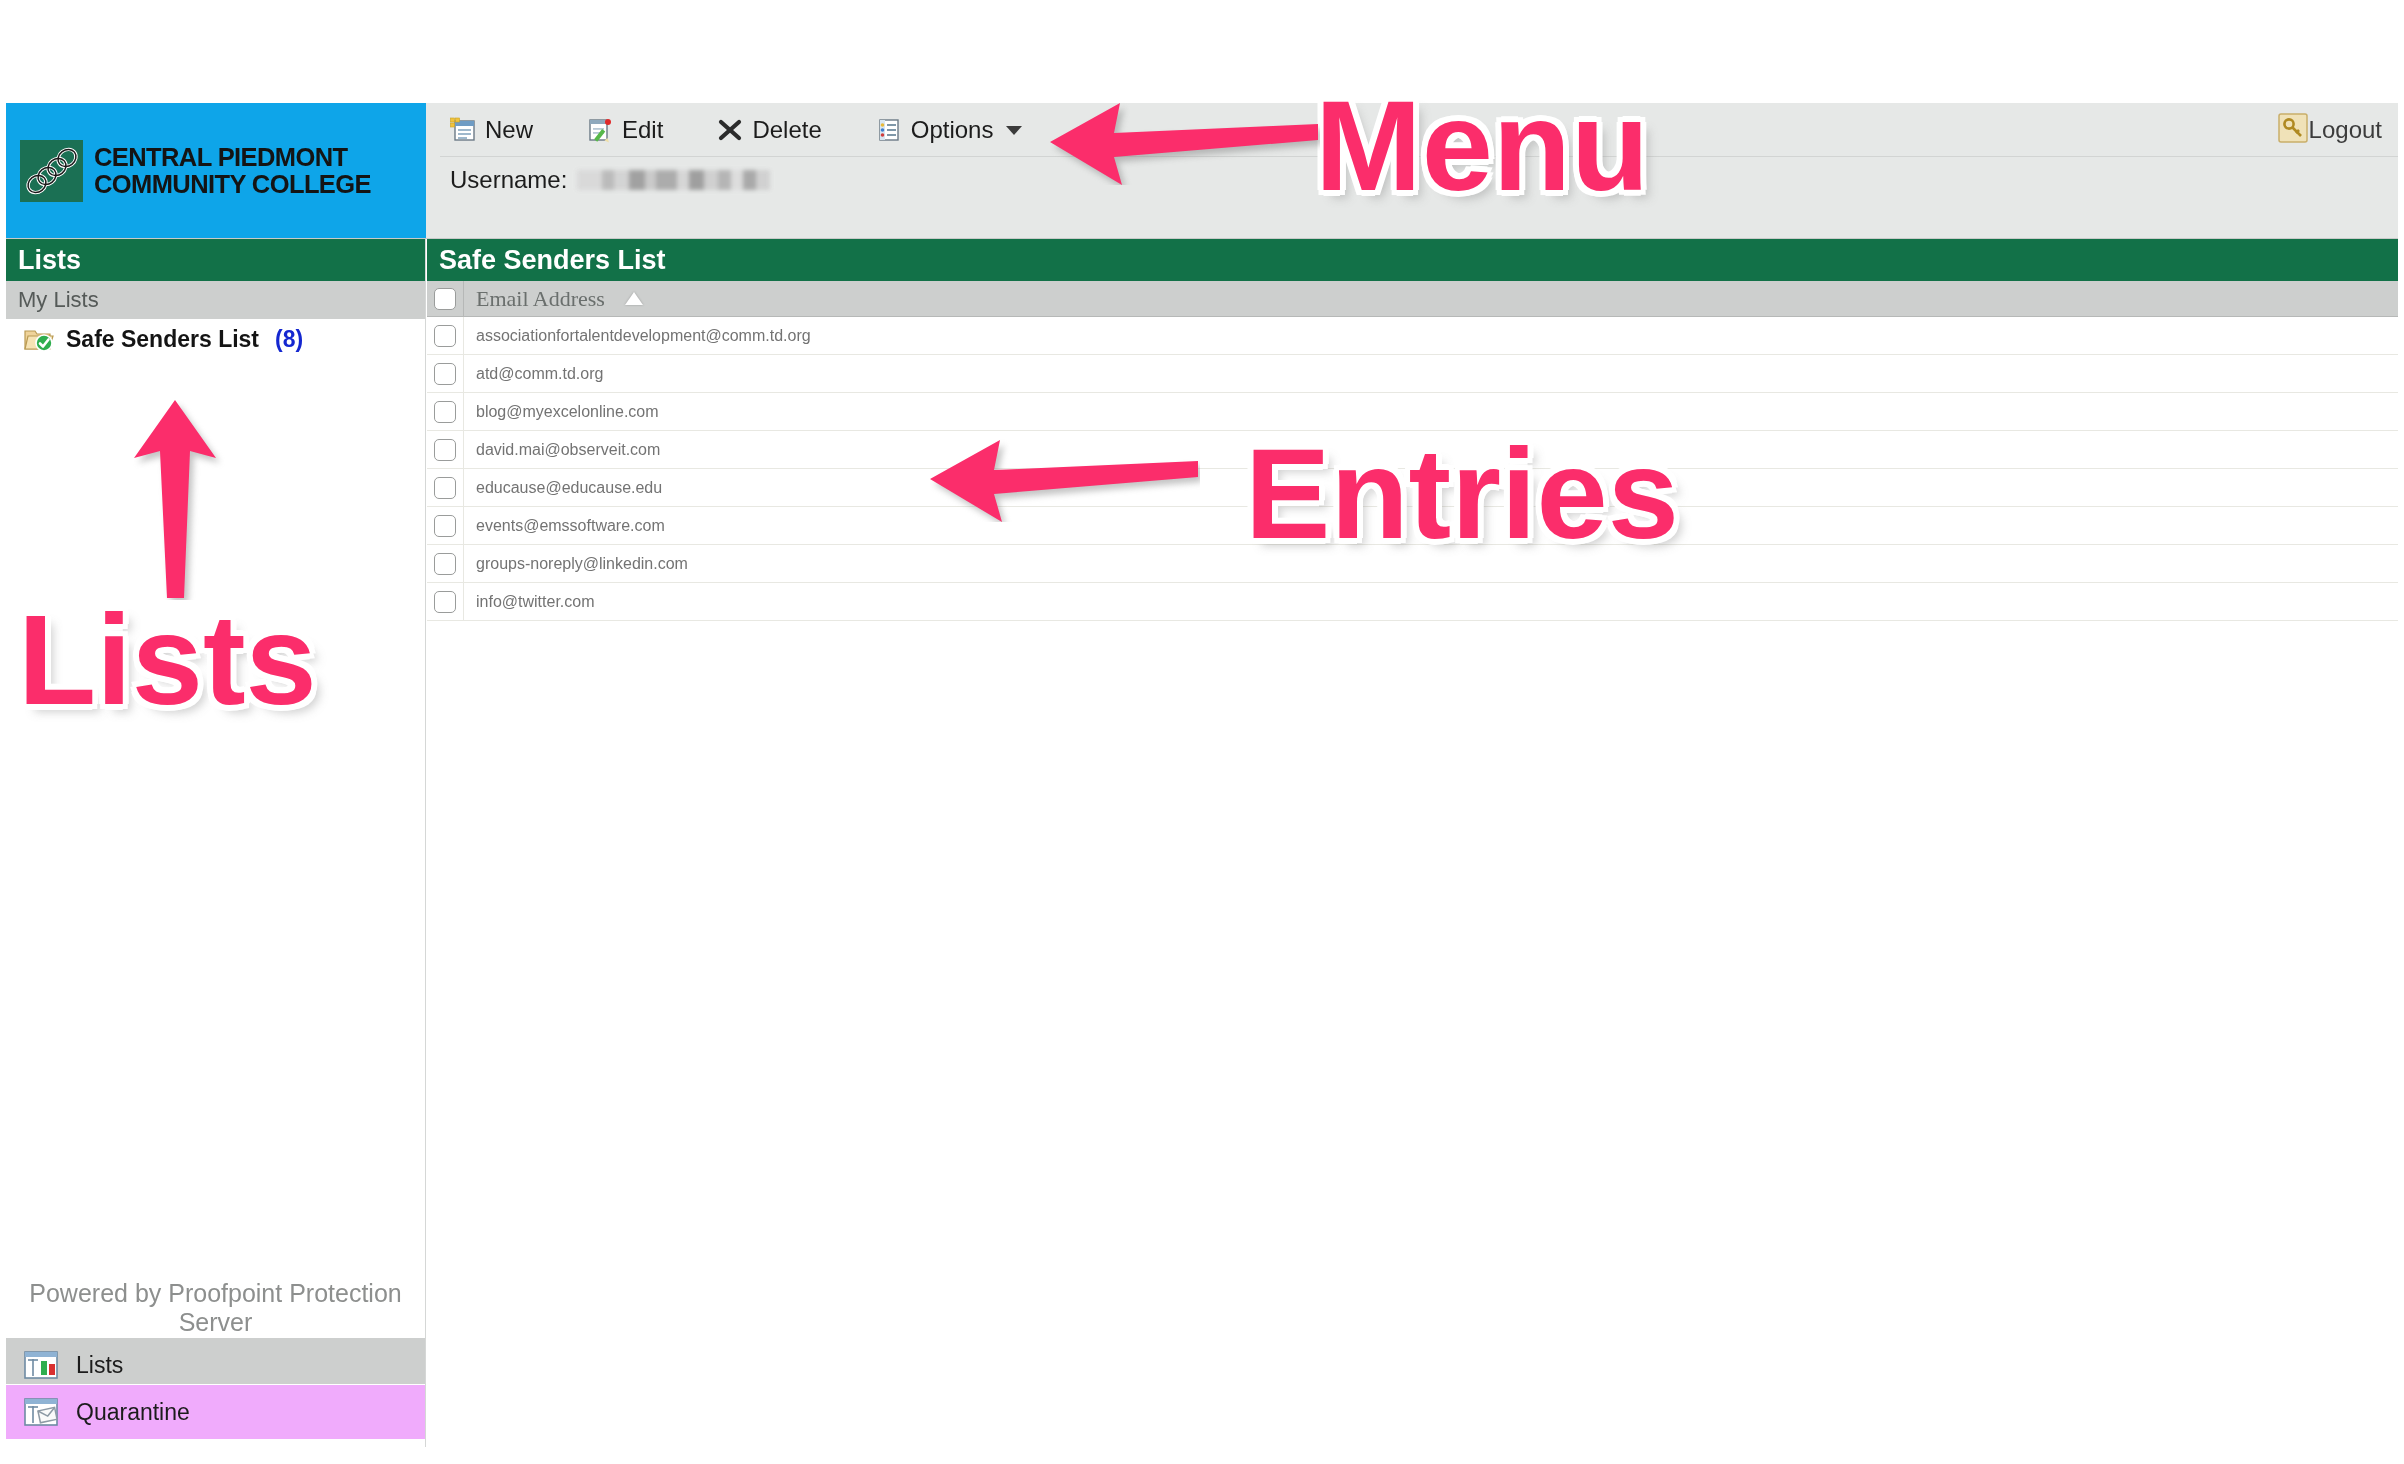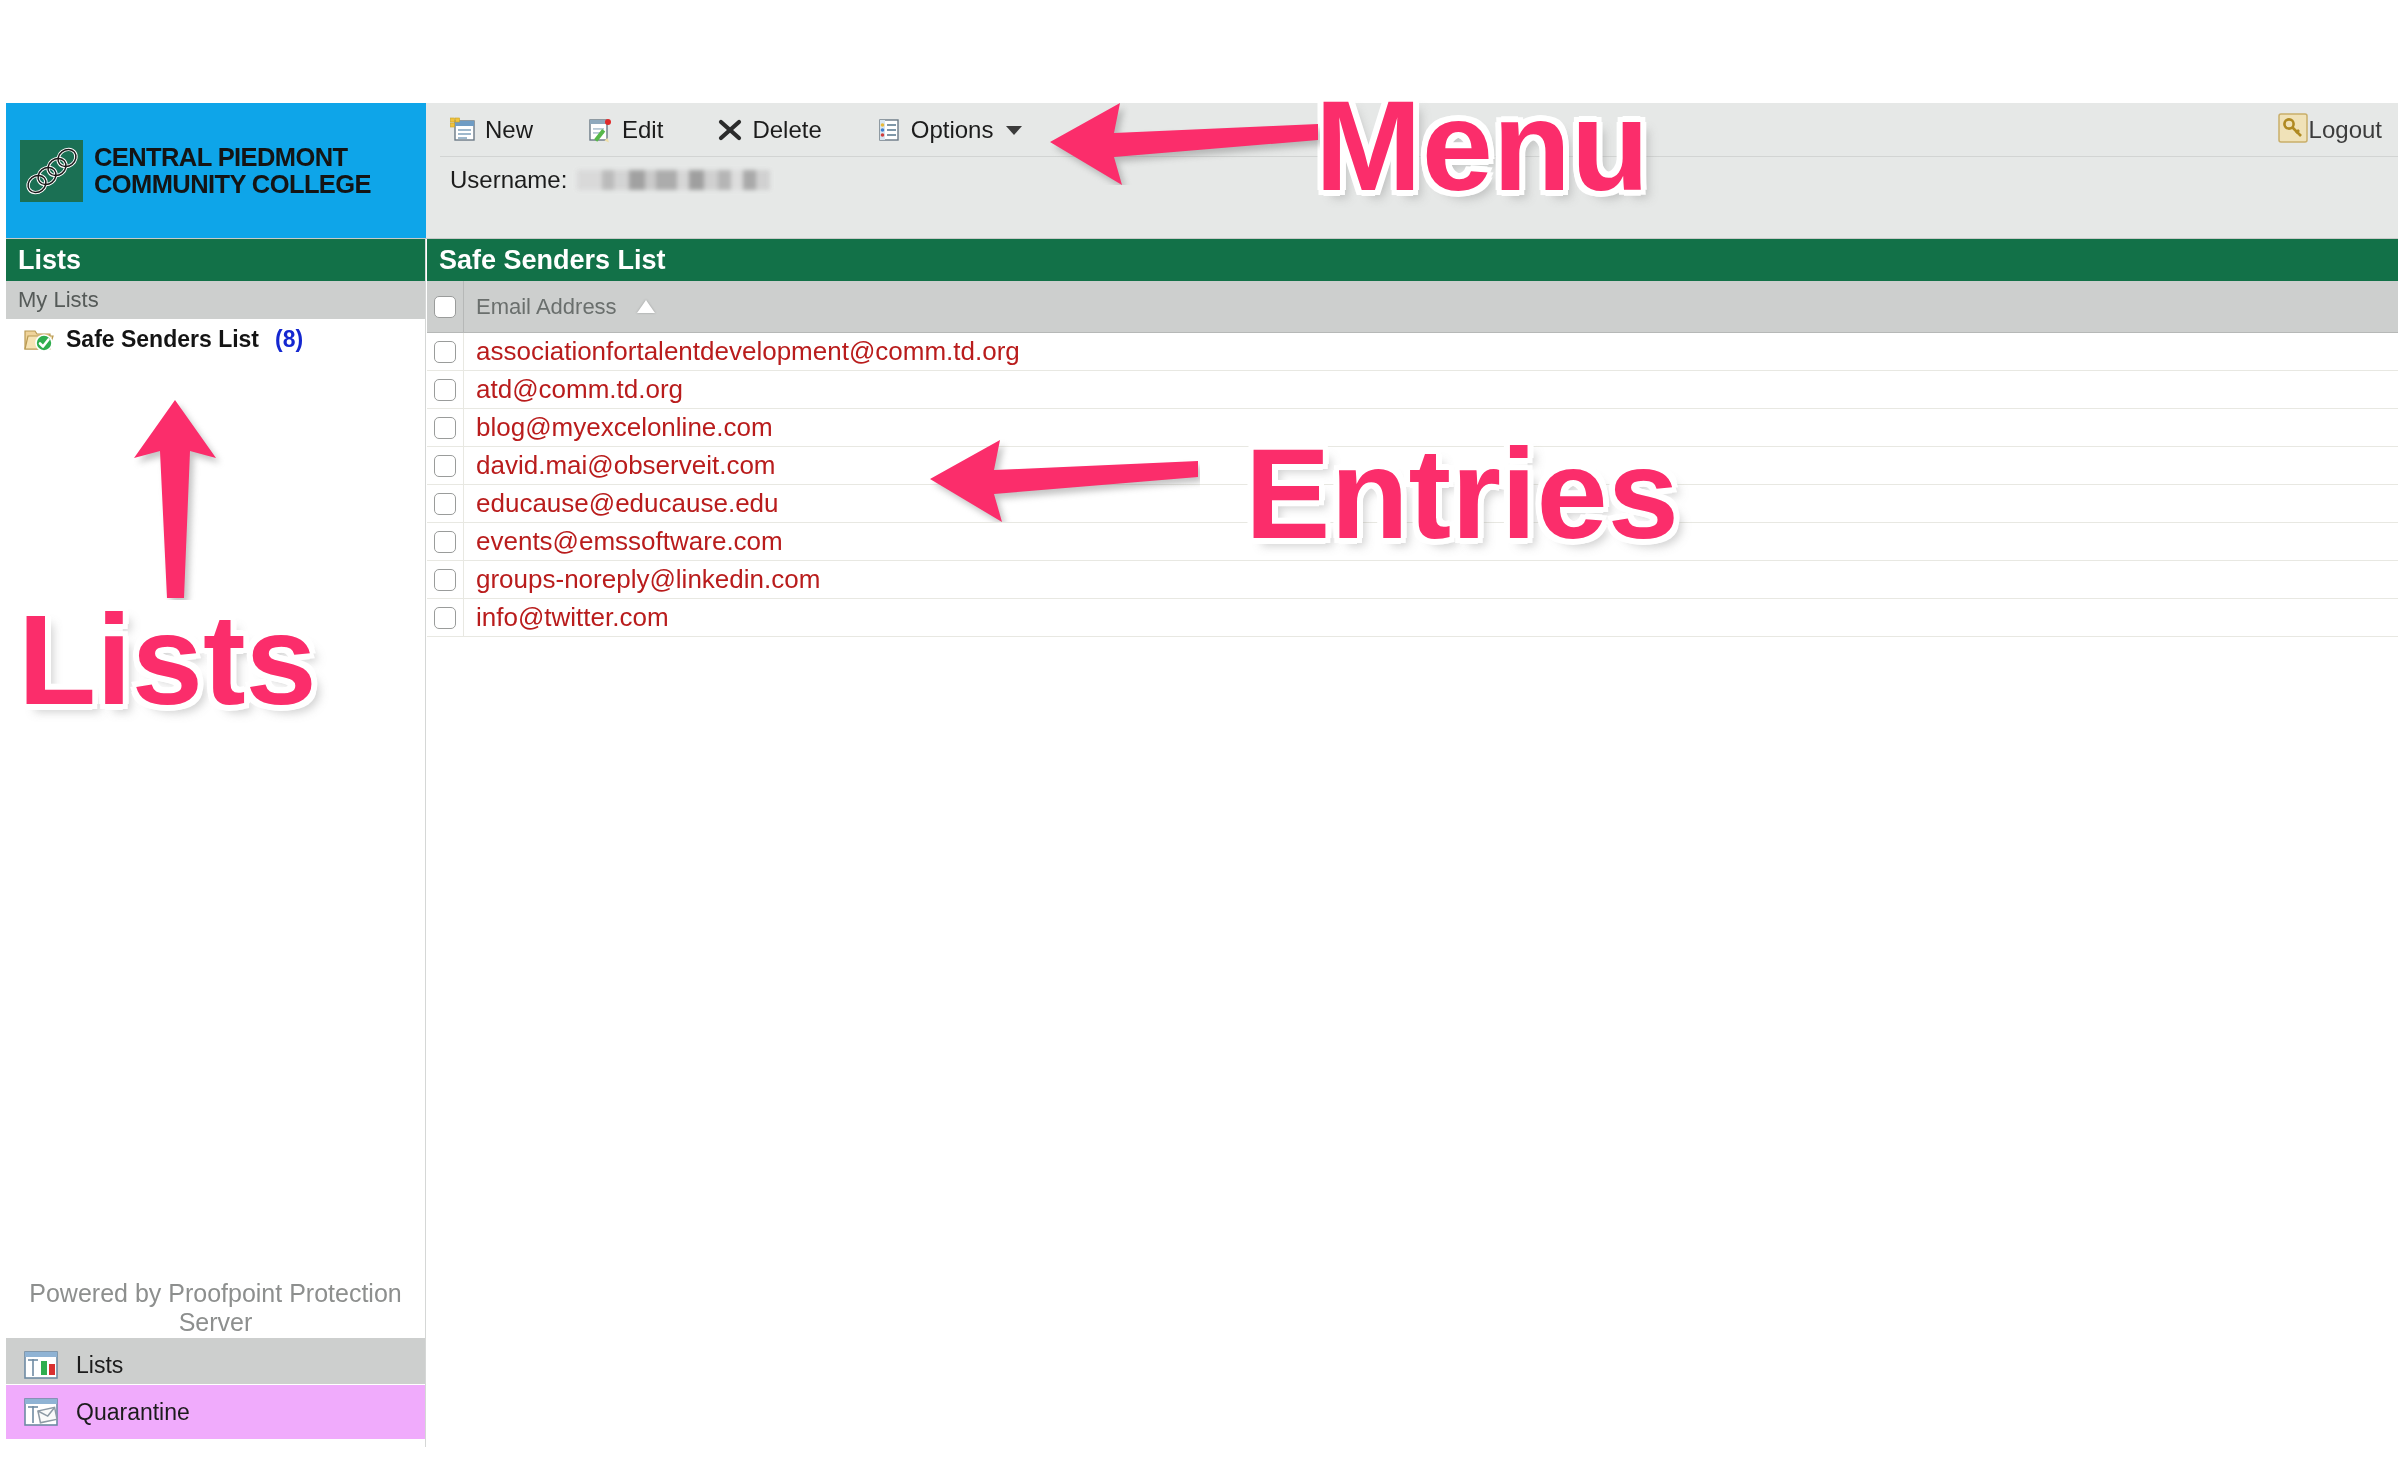--- a/index.html
+++ b/index.html
@@ -241,26 +241,27 @@
   
   .main {
     position: absolute;
     left: 421px;
     top: 136px;
     right: 0;
     bottom: 0;
     background: #ffffff;
   }
   .col-head {
-    height: 52px;
+    height: 36px;
     background: #cdcfce;
     display: flex;
     align-items: center;
     box-sizing: border-box;
     border-bottom: 1px solid #b6b8b7;
+    font-family: Liberation Serif, serif;
   }
   .cb-cell {
     width: 36px;
     display: flex;
     align-items: center;
     justify-content: center;
     flex: 0 0 auto;
   }
   .cbx {
     width: 22px;
@@ -305,22 +306,22 @@
   .row-text-wrap {
     flex: 1 1 auto;
     display: flex;
     align-items: center;
     height: 100%;
     padding-left: 12px;
     box-sizing: border-box;
     border-left: 1px solid #e8e8e2;
   }
   .row-text {
-    font-size: 26px;
-    color: #b91c1c;
+    font-size: 16px;
+    color: #737373;
     white-space: nowrap;
   }
 
   
   .anno {
     position: absolute;
     font-family: "Liberation Sans", sans-serif;
     font-weight: bold;
     color: #fb2d6b;
     white-space: nowrap;

